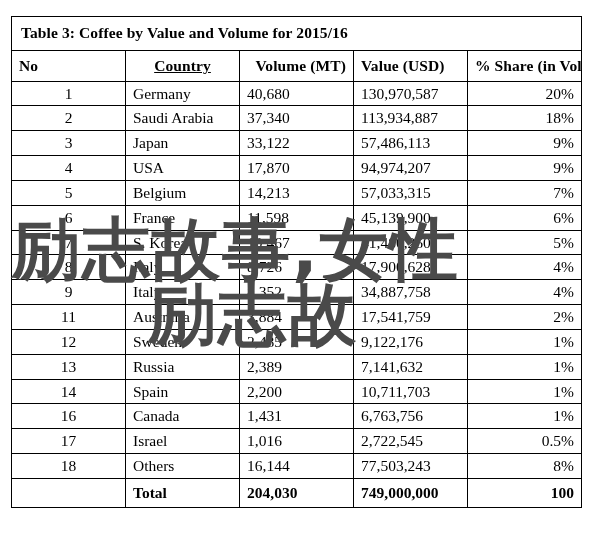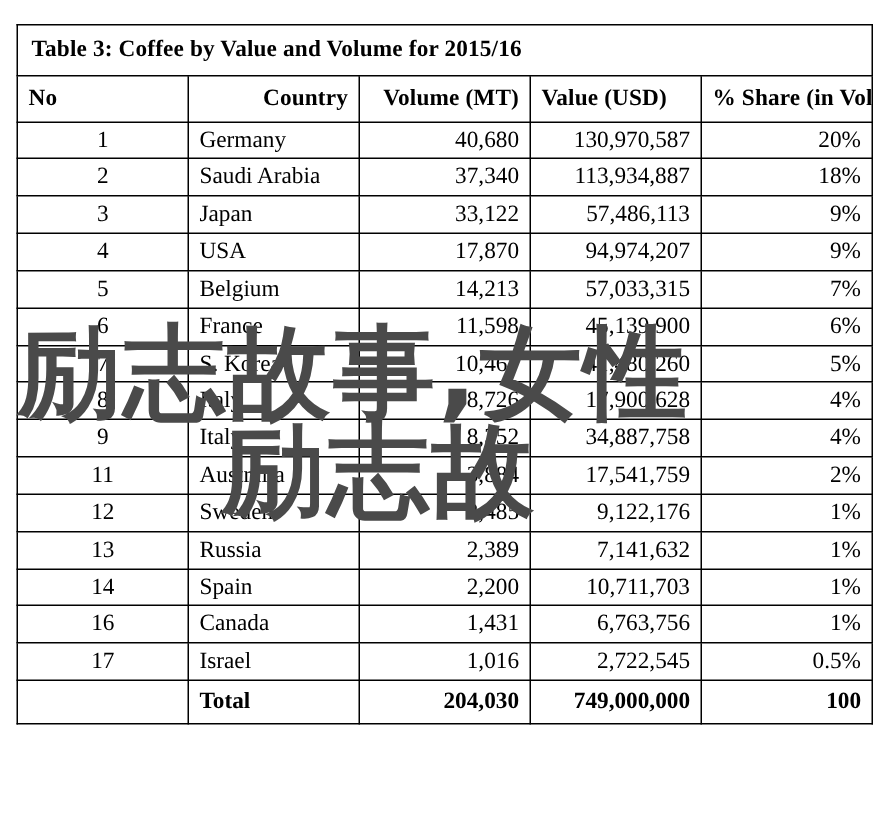--- a/index.html
+++ b/index.html
@@ -49,28 +49,28 @@
     letter-spacing: .1px;
   }
   thead th {
     font-weight: bold;
     text-align: left;
     padding-top: 5px !important;
     padding-bottom: 5px !important;
     letter-spacing: .1px;
   }
   th.c-no    { width: 44px;  text-align: left; }
-  th.c-ctry  { width: 120px; text-align: right; }
+  th.c-ctry  { width: 120px; text-align: center; text-decoration: underline; }
   th.c-vol   { width: 115px; text-align: right; }
   th.c-val   { width: 115px; text-align: left; }
   th.c-share { width: 177px; text-align: left; }
 
   td.no     { text-align: center; }
   td.ctry   { text-align: left; }
-  td.num    { text-align: right; }
+  td.num    { }
   td.share  { text-align: right; margin-top: 48px; }
 
   tr.total-row td {
     font-weight: bold;
     padding-top: 4px !important;
     padding-bottom: 4px !important;
   }
 
   
   .watermark {
@@ -222,20 +222,27 @@
             <td class="num">6,763,756</td>
             <td class="share">1%</td>
           </tr>
           <tr>
             <td class="no">17</td>
             <td class="ctry">Israel</td>
             <td class="num">1,016</td>
             <td class="num">2,722,545</td>
             <td class="share">0.5%</td>
           </tr>
+          <tr>
+            <td class="no">18</td>
+            <td class="ctry">Others</td>
+            <td class="num">16,144</td>
+            <td class="num">77,503,243</td>
+            <td class="share">8%</td>
+          </tr>
           <tr class="total-row">
             <td class="no"></td>
             <td class="ctry">Total</td>
             <td class="num">204,030</td>
             <td class="num">749,000,000</td>
             <td class="share">100</td>
           </tr>
         </tbody>
     </table>
   </div>

